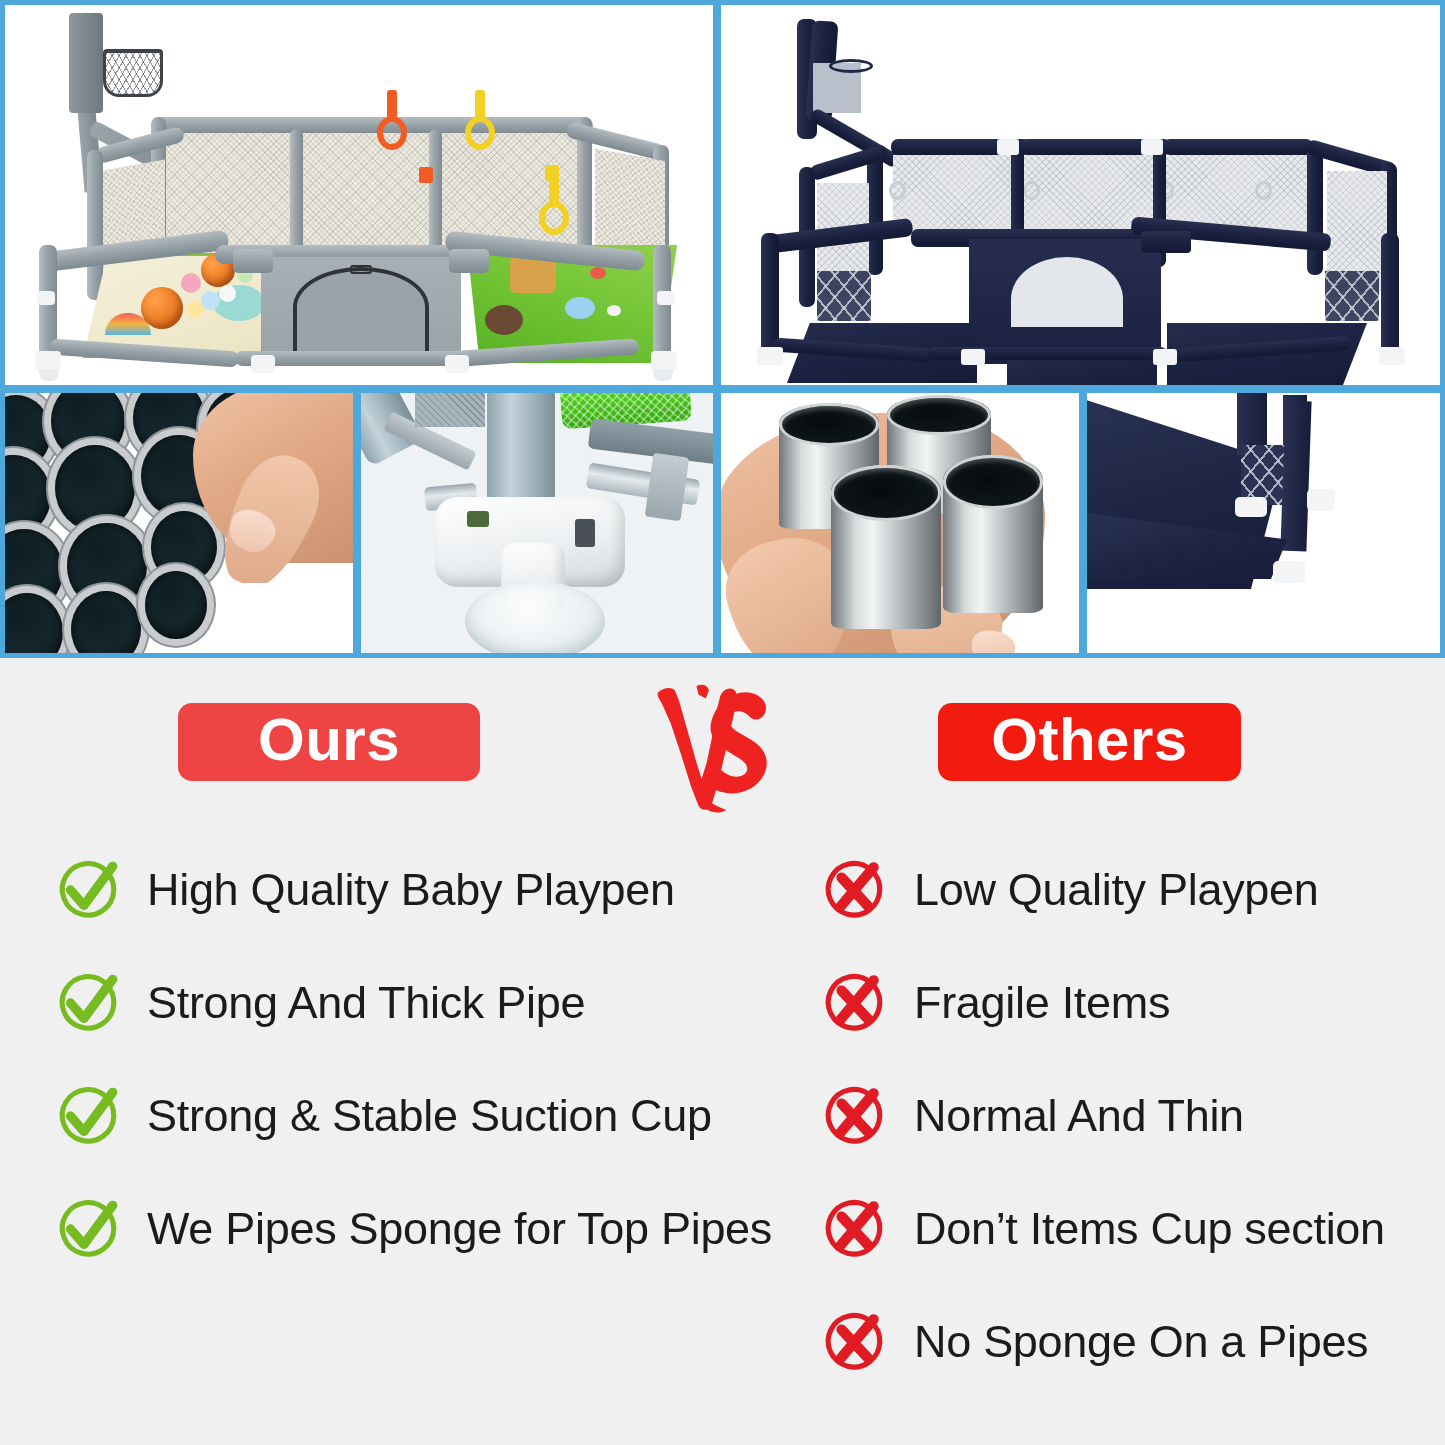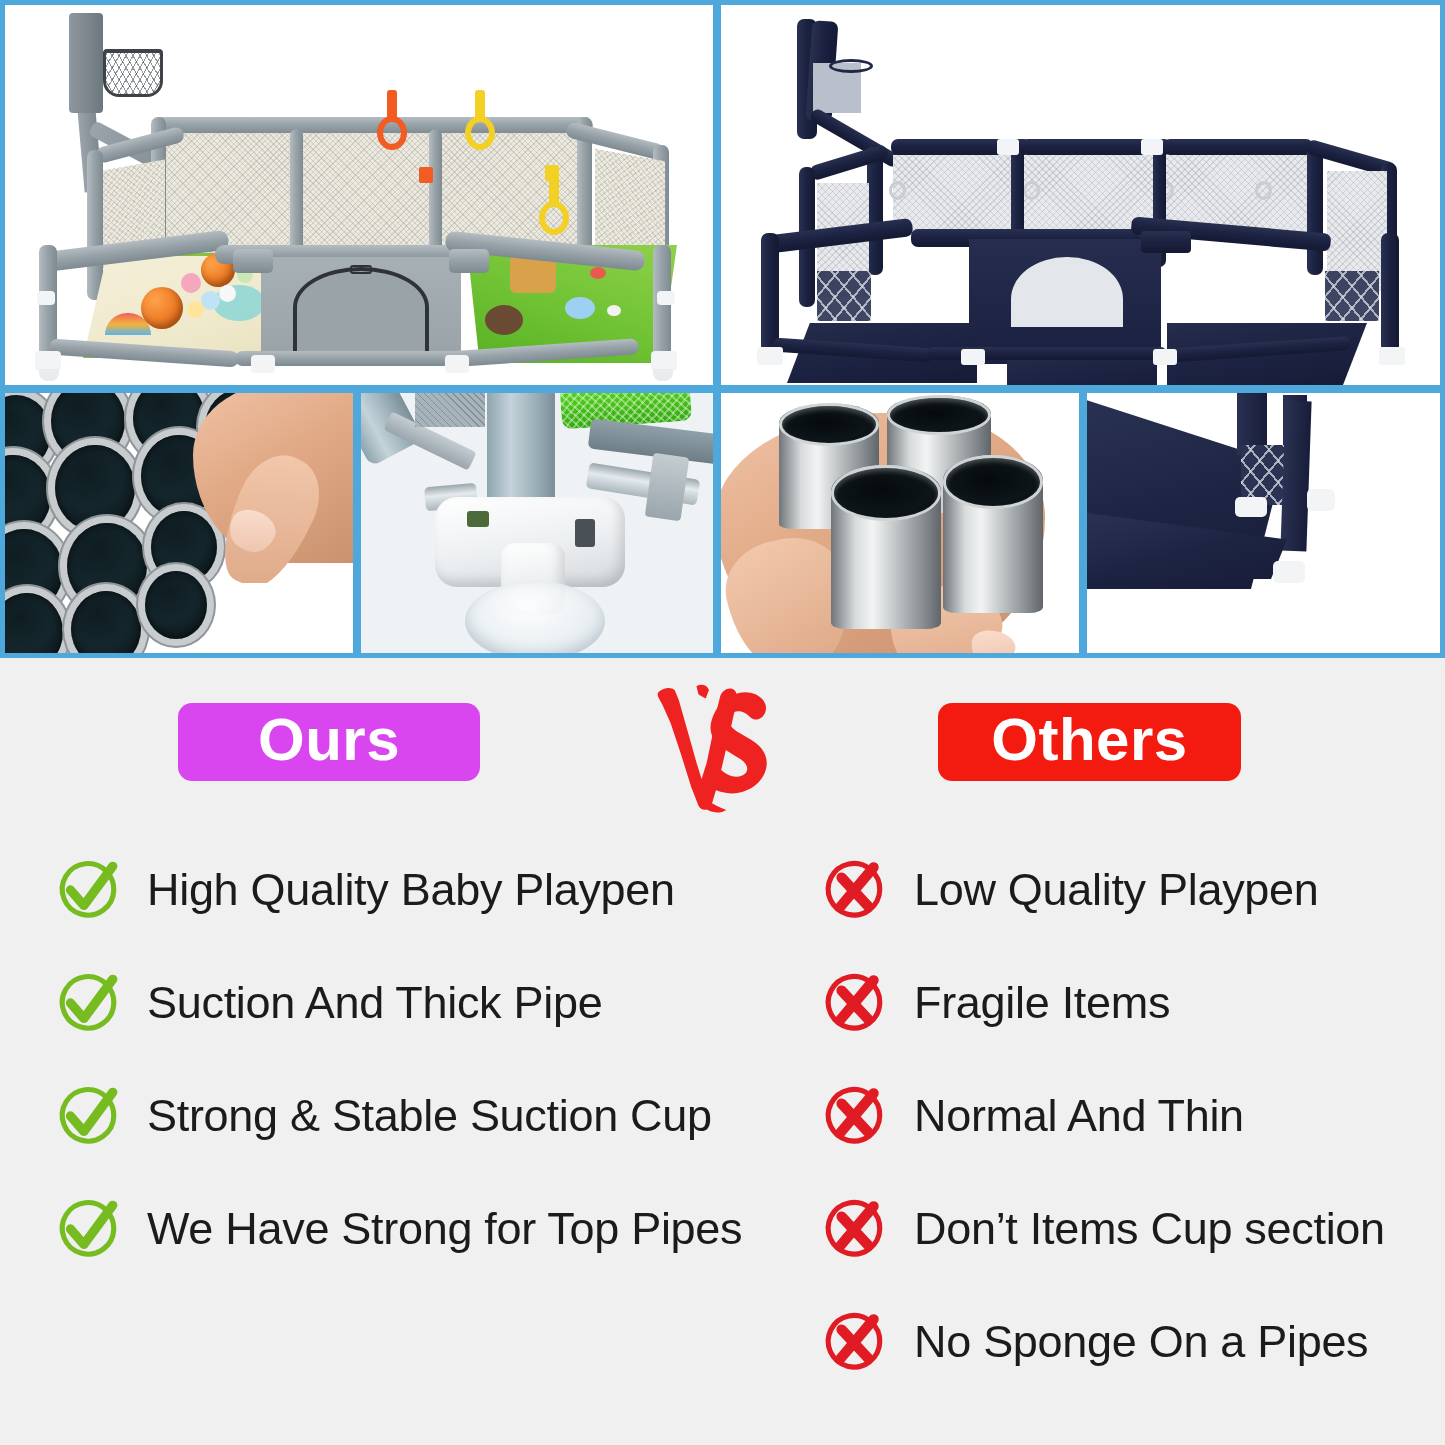--- a/index.html
+++ b/index.html
@@ -267,21 +267,21 @@
     align-items: center;
     justify-content: center;
     border-radius: 14px;
     color: #ffffff;
     font-weight: bold;
     font-size: 60px;
     letter-spacing: 0.5px;
     line-height: 1;
     padding-bottom: 5px;
   }
-  .badge-ours   { left: 178px;  top: 703px - 658px; width: 302px; height: 78px; background: #d946ef; }
+  .badge-ours   { left: 178px;  top: 703px - 658px; width: 302px; height: 78px; background: #ef4444; }
   .badge-others { left: 938px;  width: 303px; height: 78px; background: #f31b10; }
 
   .vs-mark {
     position: absolute;
     left: 648px;
     width: 134px; height: 134px;
   }
   .vs-mark svg { width: 100%; height: 100%; display: block; }
 
   .col { position: absolute; top: 833px; }
@@ -596,41 +596,41 @@
   </div>
 
 
   <div class="feature-row">
     <span class="feature-icon">
       <svg viewBox="0 0 64 64" aria-hidden="true">
         <path d="M50 14 A25 25 0 1 0 57 32 A25 25 0 0 0 50 14" fill="none" stroke="#76bc21" stroke-width="5" stroke-linecap="round"></path>
         <path d="M15 32 L28 47 L56 9" fill="none" stroke="#76bc21" stroke-width="9" stroke-linecap="round" stroke-linejoin="round"></path>
       </svg>
     </span>
-    <span class="feature-label">Suction And Thick Pipe</span>
+    <span class="feature-label">Strong And Thick Pipe</span>
   </div>
 
   <div class="feature-row">
     <span class="feature-icon">
       <svg viewBox="0 0 64 64" aria-hidden="true">
         <path d="M50 14 A25 25 0 1 0 57 32 A25 25 0 0 0 50 14" fill="none" stroke="#76bc21" stroke-width="5" stroke-linecap="round"></path>
         <path d="M15 32 L28 47 L56 9" fill="none" stroke="#76bc21" stroke-width="9" stroke-linecap="round" stroke-linejoin="round"></path>
       </svg>
     </span>
     <span class="feature-label">Strong &amp; Stable Suction Cup</span>
   </div>
 
   <div class="feature-row">
     <span class="feature-icon">
       <svg viewBox="0 0 64 64" aria-hidden="true">
         <path d="M50 14 A25 25 0 1 0 57 32 A25 25 0 0 0 50 14" fill="none" stroke="#76bc21" stroke-width="5" stroke-linecap="round"></path>
         <path d="M15 32 L28 47 L56 9" fill="none" stroke="#76bc21" stroke-width="9" stroke-linecap="round" stroke-linejoin="round"></path>
       </svg>
     </span>
-    <span class="feature-label">We Have Strong for Top Pipes</span>
+    <span class="feature-label">We Pipes Sponge for Top Pipes</span>
   </div>
 </div>
 
 <div class="col col-right">
 
   <div class="feature-row">
     <span class="feature-icon">
       <svg viewBox="0 0 64 64" aria-hidden="true">
         <path d="M47 12 A25 25 0 1 0 56 32 A25 25 0 0 0 47 12" fill="none" stroke="#e01b24" stroke-width="5" stroke-linecap="round"></path>
         <path d="M19 20 L45 48" fill="none" stroke="#e01b24" stroke-width="10" stroke-linecap="round"></path>

